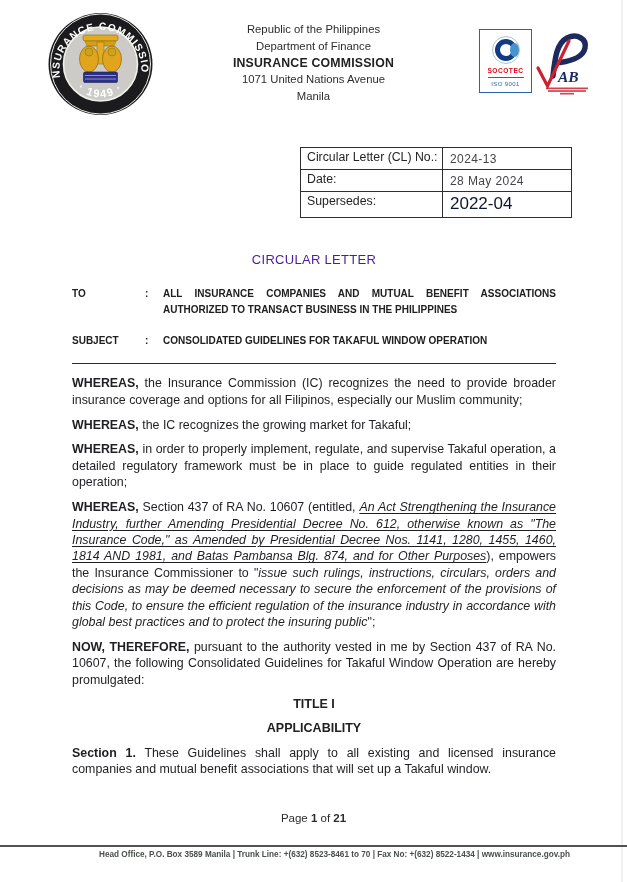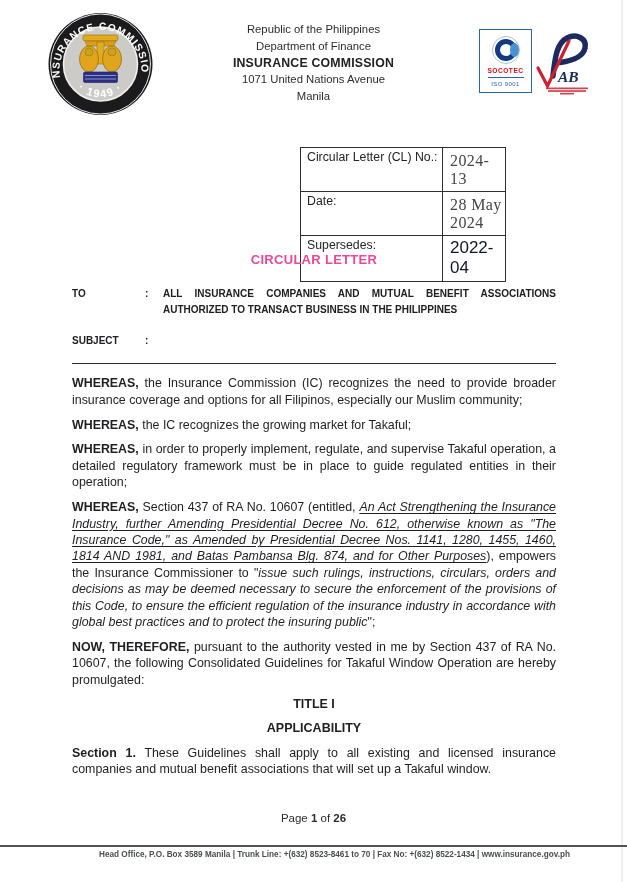--- a/index.html
+++ b/index.html
@@ -27,34 +27,34 @@
   .soc-ring { position:absolute; left:4px; top:4px; width:22px; height:22px;
     border:5.5px solid #123a80; border-radius:50%; }
   .soc-crescent { position:absolute; right:2px; top:8px; width:9px; height:14px;
     background:#4792cf; border-radius:50%; }
   .soc-name { font-size:6.6px; font-weight:bold; color:#e30617; letter-spacing:0.5px; margin-top:2px; }
   .soc-line { width:36px; height:1px; background:#2b63ae; margin-top:3px; }
   .soc-iso { font-size:6px; color:#2b63ae; margin-top:3px; letter-spacing:0.4px; }
   .pab { width:64px; height:66px; }
 
   
-  .ref-table { position:absolute; left:300px; top:147px; width:206px;
+  .ref-table { position:absolute; left:300px; top:147px; width:272px;
     border:1.6px solid #2e2e2e; background:#fff; }
   .ref-row { display:flex; }
   .ref-row + .ref-row { border-top:1.4px solid #2e2e2e; }
   .ref-label { width:142px; border-right:1.4px solid #2e2e2e;
     padding:2px 2px 3px 6px; font-size:12.3px; color:#242427; }
   .ref-value { flex:1; padding:2px 2px 3px 7px; font-size:17px; color:#0f172a; }
-  .stamped { font-family:Liberation Serif, serif; font-size:16px;
+  .stamped { font-family:Liberation Sans, sans-serif; font-size:12px;
     color:#45454a; letter-spacing:0.4px; padding-top:4px; }
 
   
   .content { position:absolute; left:72px; top:252px; width:484px; }
-  .doc-title { text-align:center; font-weight:bold; font-size:13px;
-    letter-spacing:0.3px; margin-bottom:19px; color:#ec4899; }
+  .doc-title { text-align:center; font-weight:normal; font-size:13px;
+    letter-spacing:0.3px; margin-bottom:19px; color:#4c1d95; }
   .addr-row { display:flex; font-weight:bold; font-size:10px; line-height:16.4px;
     margin-bottom:14px; color:#202023; }
   .addr-label { width:73px; }
   .addr-colon { width:18px; }
   .addr-text { flex:1; text-align:justify; }
   .divider { border-top:1.9px solid #2b2b2b; margin:3px 0 11px 0; }
   .para { font-size:12.4px; line-height:16.4px; text-align:justify;
     margin-bottom:8.5px; color:#1f1f23; }
   .b { font-weight:bold; }
   .i { font-style:italic; }
@@ -155,37 +155,38 @@
 
     <div class="addr-row">
       <div class="addr-label">TO</div>
       <div class="addr-colon">:</div>
       <div class="addr-text">ALL INSURANCE COMPANIES AND MUTUAL BENEFIT ASSOCIATIONS AUTHORIZED TO TRANSACT BUSINESS IN THE PHILIPPINES</div>
     </div>
 
     <div class="addr-row">
       <div class="addr-label">SUBJECT</div>
       <div class="addr-colon">:</div>
+      <div class="addr-text">CONSOLIDATED GUIDELINES FOR TAKAFUL WINDOW OPERATION</div>
     </div>
 
     <div class="divider"></div>
 
     <p class="para"><span class="b">WHEREAS,</span><span> the Insurance Commission (IC) recognizes the need to provide broader insurance coverage and options for all Filipinos, especially our Muslim community;</span></p>
 
     <p class="para"><span class="b">WHEREAS,</span><span> the IC recognizes the growing market for Takaful;</span></p>
 
     <p class="para"><span class="b">WHEREAS,</span><span> in order to properly implement, regulate, and supervise Takaful operation, a detailed regulatory framework must be in place to guide regulated entities in their operation;</span></p>
 
     <p class="para"><span class="b">WHEREAS,</span><span> Section 437 of RA No. 10607 (entitled, </span><span class="iu">An Act Strengthening the Insurance Industry, further Amending Presidential Decree No. 612, otherwise known as "The Insurance Code," as Amended by Presidential Decree Nos. 1141, 1280, 1455, 1460, 1814 AND 1981, and Batas Pambansa Blg. 874, and for Other Purposes</span><span>), empowers the Insurance Commissioner to "</span><span class="i">issue such rulings, instructions, circulars, orders and decisions as may be deemed necessary to secure the enforcement of the provisions of this Code, to ensure the efficient regulation of the insurance industry in accordance with global best practices and to protect the insuring public</span><span>";</span></p>
 
     <p class="para"><span class="b">NOW, THEREFORE,</span><span> pursuant to the authority vested in me by Section 437 of RA No. 10607, the following Consolidated Guidelines for Takaful Window Operation are hereby promulgated:</span></p>
 
     <div class="center-heading">TITLE I</div>
     <div class="center-heading">APPLICABILITY</div>
 
     <p class="para"><span class="b">Section 1.</span><span> These Guidelines shall apply to all existing and licensed insurance companies and mutual benefit associations that will set up a Takaful window.</span></p>
   </div>
 
-  <div class="page-number"><span>Page </span><span class="b">1</span><span> of </span><span class="b">26</span></div>
+  <div class="page-number"><span>Page </span><span class="b">1</span><span> of </span><span class="b">21</span></div>
 
   <div class="footer-rule"></div>
   <div class="footer-text">Head Office, P.O. Box 3589 Manila | Trunk Line: +(632) 8523-8461 to 70 | Fax No: +(632) 8522-1434 | www.insurance.gov.ph</div>
 </div>
 
 </body></html>

